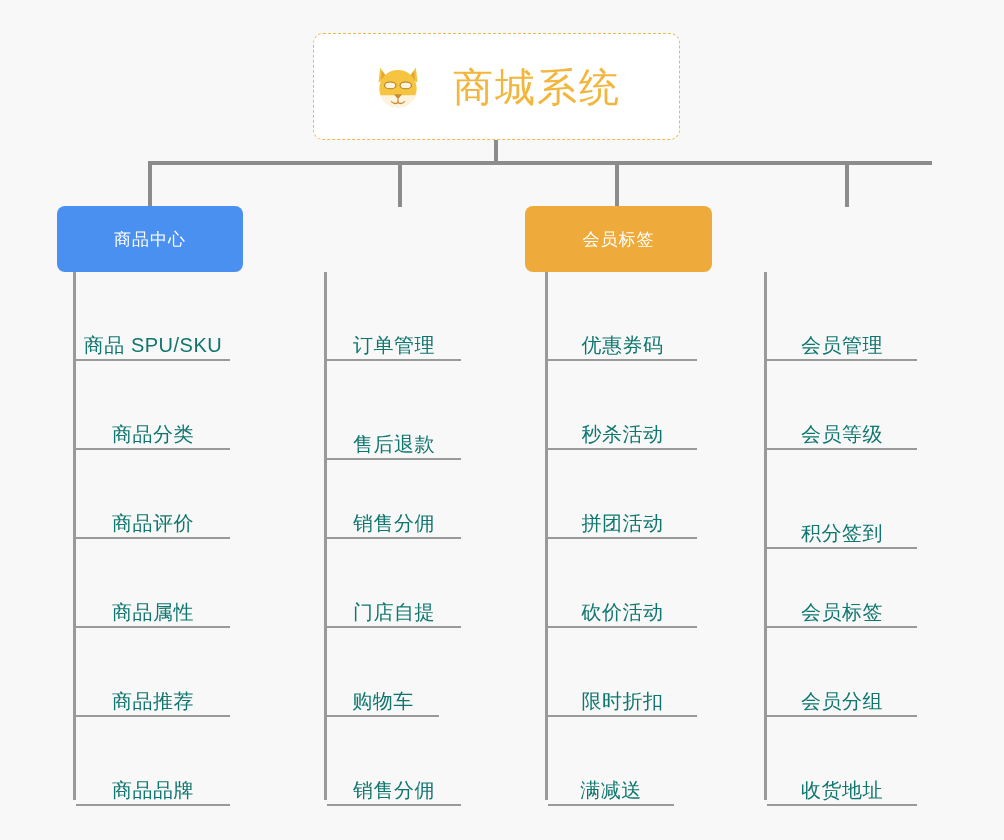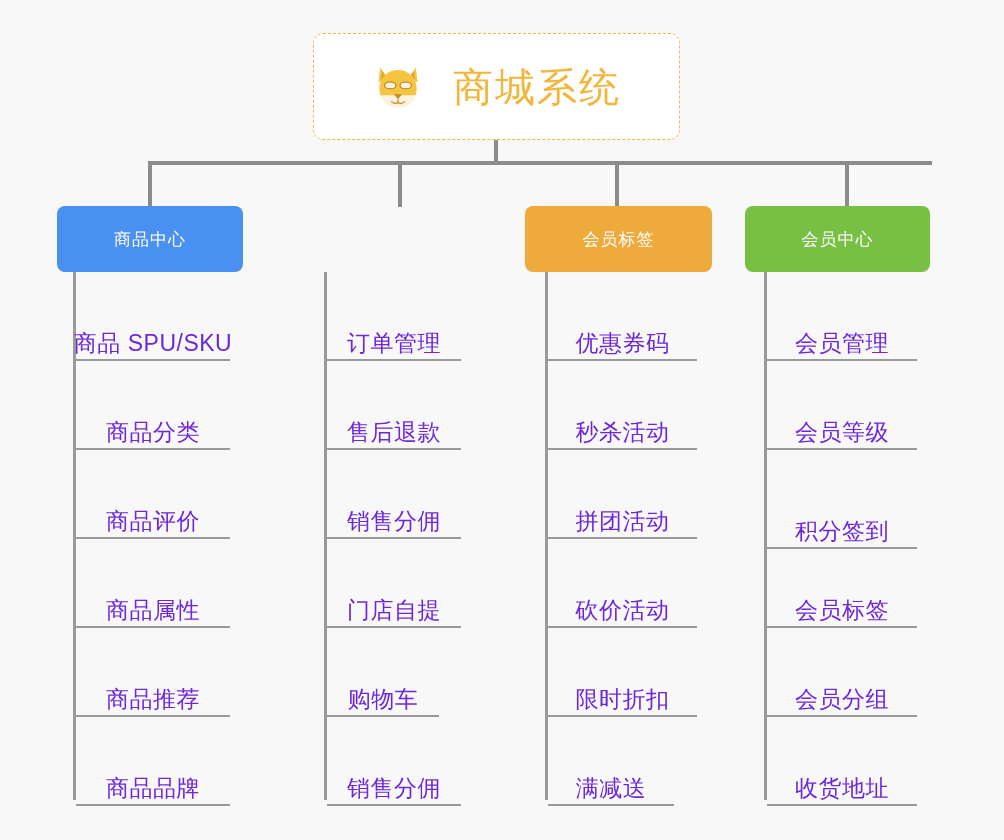--- a/index.html
+++ b/index.html
@@ -108,22 +108,22 @@
     left: 3px;
     height: 89px;
     box-sizing: border-box;
     border-bottom: 2px solid #9a9a9a;
     display: flex;
     align-items: flex-end;
     justify-content: center;
     padding-bottom: 3px;
   }
   .leaf-label {
-    font-size: 23px;
-    color: #6d28d9;
+    font-size: 20px;
+    color: #0f766e;
     line-height: 1.1;
     white-space: nowrap;
     letter-spacing: 0.5px;
     padding: 0 8px;
   }
 </style>
 </head>
 <body>
 
 <div id="mindmap">
@@ -180,21 +180,21 @@
     <div class="leaf-item" style="top:445px;width:154px">
       <span class="leaf-label">商品品牌</span>
     </div>
   </div>
 
   <div class="leaf-col" style="left:324px">
     <div class="leaf-spine"></div>
     <div class="leaf-item" style="top:0px;width:134px">
       <span class="leaf-label">订单管理</span>
     </div>
-    <div class="leaf-item" style="top:89px;width:134px">
+    <div class="leaf-item" style="top:99px;width:134px">
       <span class="leaf-label">售后退款</span>
     </div>
     <div class="leaf-item" style="top:178px;width:134px">
       <span class="leaf-label">销售分佣</span>
     </div>
     <div class="leaf-item" style="top:267px;width:134px">
       <span class="leaf-label">门店自提</span>
     </div>
     <div class="leaf-item" style="top:356px;width:112px">
       <span class="leaf-label">购物车</span>
@@ -222,23 +222,20 @@
       <span class="leaf-label">砍价活动</span>
     </div>
     <div class="leaf-item" style="top:356px;width:149px">
       <span class="leaf-label">限时折扣</span>
     </div>
     <div class="leaf-item" style="top:445px;width:126px">
       <span class="leaf-label">满减送</span>
     </div>
   </div>
 
-  <div class="col-header" style="left:745px;width:185px;background:#78c043">
-    <span>会员中心</span>
-  </div>
   <div class="leaf-col" style="left:764px">
     <div class="leaf-spine"></div>
     <div class="leaf-item" style="top:0px;width:150px">
       <span class="leaf-label">会员管理</span>
     </div>
     <div class="leaf-item" style="top:89px;width:150px">
       <span class="leaf-label">会员等级</span>
     </div>
     <div class="leaf-item" style="top:188px;width:150px">
       <span class="leaf-label">积分签到</span>

